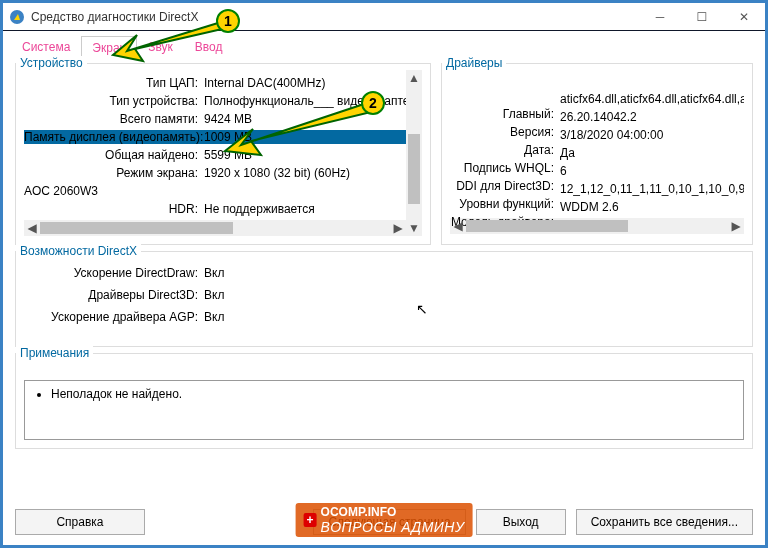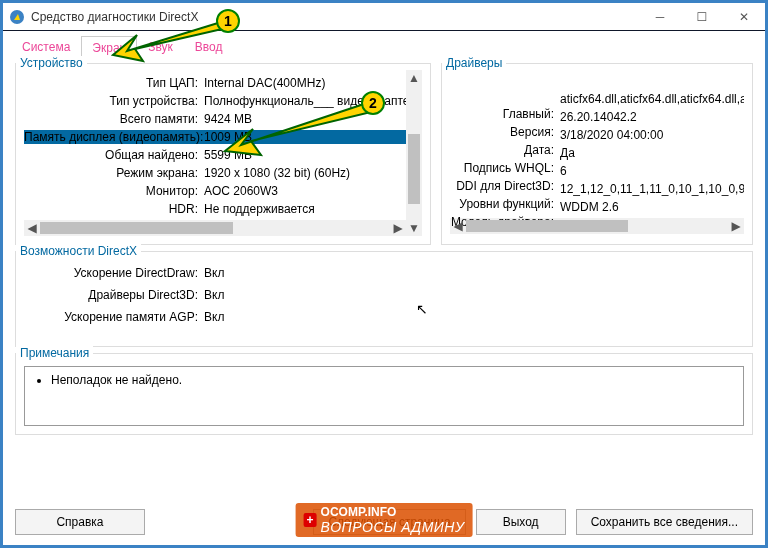--- a/index.html
+++ b/index.html
@@ -101,21 +101,20 @@
                 </div>
               <div class="kv">
                   <span class="k">Общая найдено:</span>
                   <span class="v">5599 MB</span>
                 </div>
               <div class="kv">
                   <span class="k">Режим экрана:</span>
                   <span class="v">1920 x 1080 (32 bit) (60Hz)</span>
                 </div>
               <div class="kv">
-                  <span class="k">Монитор:</span>
                   <span class="v">AOC 2060W3</span>
                 </div>
               <div class="kv">
                   <span class="k">HDR:</span>
                   <span class="v">Не поддерживается</span>
                 </div>
             </div>
             <div class="scroll-h">
               <div class="arr">◀</div>
               <div class="track">
@@ -180,29 +179,29 @@
       <div class="kv-rows" style="padding:8px 0 6px 0;">
         <div class="kv" style="height:22px;">
             <span class="k">Ускорение DirectDraw:</span>
             <span class="v">Вкл</span>
           </div>
         <div class="kv" style="height:22px;">
             <span class="k">Драйверы Direct3D:</span>
             <span class="v">Вкл</span>
           </div>
         <div class="kv" style="height:22px;">
-            <span class="k">Ускорение памяти AGP:</span>
+            <span class="k">Ускорение драйвера AGP:</span>
             <span class="v">Вкл</span>
           </div>
       </div>
     </div>
 
     <div class="fieldset notes">
       <span class="fs-legend">Примечания</span>
-      <div class="notes-box" style="margin-top:6px;">
+      <div class="notes-box" style="margin-top:20px;">
         <ul>
             <li>Неполадок не найдено.</li>
           </ul>
       </div>
     </div>
   </div>
 
   <div class="footer">
     <div class="btn">Справка</div>
     <div class="flex-spacer"></div>

